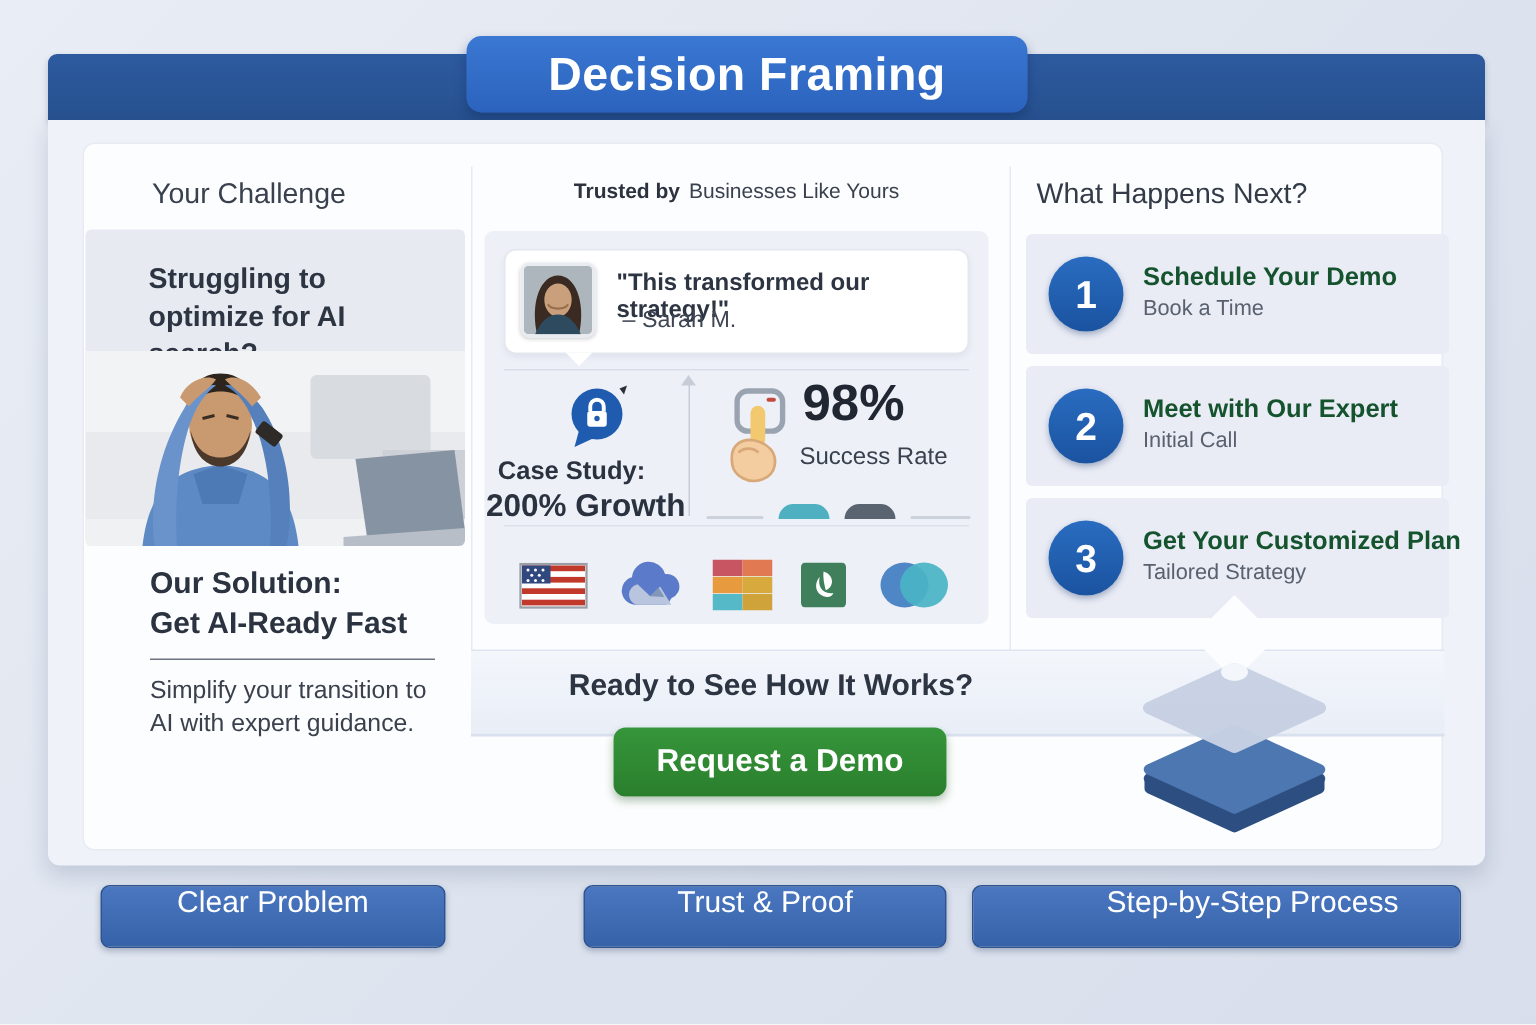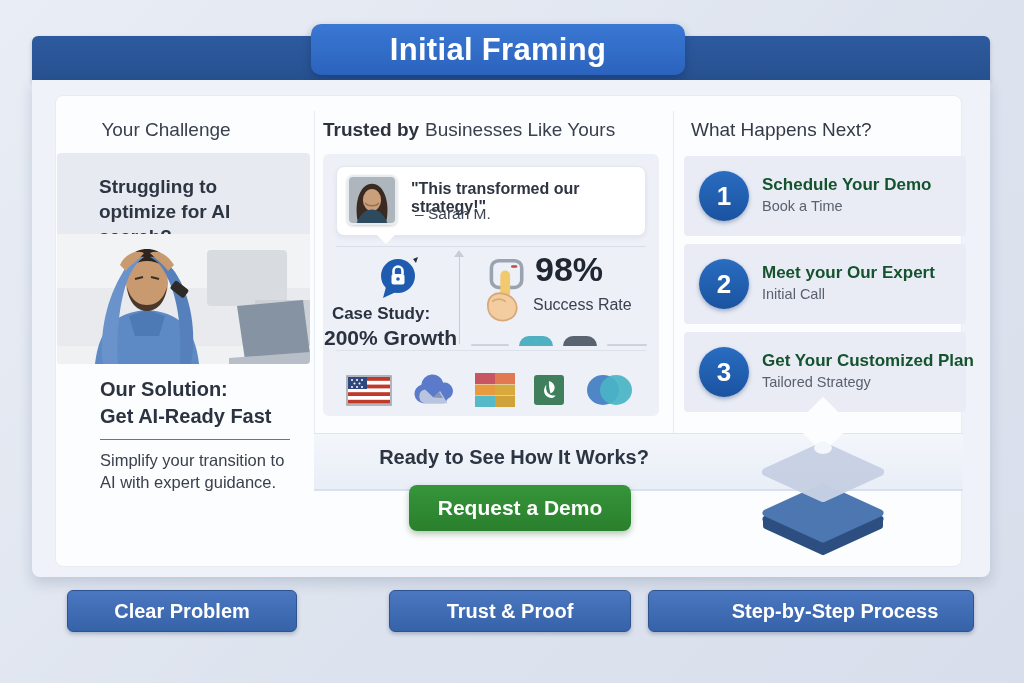--- a/index.html
+++ b/index.html
@@ -36,22 +36,22 @@
                   color:#2d3442; line-height:1.32; }
   .photo { position:absolute; left:0; bottom:0; width:253px; height:130px; }
   .solution-label, .solution-title { position:absolute; left:44px; font-size:20px;
                   font-weight:bold; color:#2b3240; }
   .solution-divider { position:absolute; left:44px; top:343px; width:190px; height:1px;
                   background:#6d7380; }
   .solution-desc { position:absolute; left:44px; top:353px; width:200px;
                   font-size:16.5px; color:#3a414d; line-height:1.35; }
 
   
-  .trust-header { position:absolute; left:267px; top:23px; width:336px; 
-                  font-size:19px; color:#39414f; white-space:nowrap; }
+  .trust-header { position:absolute; left:267px; top:23px; width:336px; text-align:center;
+                  font-size:14px; color:#39414f; white-space:nowrap; }
   .trust-header .b { font-weight:bold; color:#2c333f; }
   .trust-header .r { margin-left:6px; }
   .trust-panel { position:absolute; left:267px; top:58px; width:336px; height:262px;
                  background:#edf0f7; border-radius:6px; }
   .testimonial { position:absolute; left:13px; top:12px; width:310px; height:70px;
                  background:#fff; border:1px solid #e3e7ee; border-radius:8px;
                  box-shadow:0 2px 4px rgba(60,80,120,.08); }
   .testimonial:after { content:""; position:absolute; left:40px; bottom:-9px;
                  border-left:9px solid transparent; border-right:9px solid transparent;
                  border-top:9px solid #fff; }
@@ -108,34 +108,34 @@
   .demo-button { position:absolute; left:353px; top:389px; width:222px; height:46px;
               background:linear-gradient(#36953a,#2a7f2d); border:none; border-radius:8px;
               box-shadow:0 3px 6px rgba(10,70,10,.3); z-index:3;
               color:#fff; font-size:21px; font-weight:bold; font-family:inherit;
               display:flex; align-items:center; justify-content:center; cursor:pointer; }
 
   
   .footer-btn { position:absolute; top:590px; height:42px;
               background:linear-gradient(#4a77c0,#3662a8); border:1px solid #2d5390;
               border-radius:6px; box-shadow:0 2px 4px rgba(30,50,90,.3);
-              color:#fff; font-size:20px; font-weight:bold; font-family:inherit;
-              display:flex; align-items:center; justify-content:center; cursor:pointer; }
+              color:#fff; font-size:20px; font-weight:normal; font-family:inherit;
+              display:flex; align-items:flex-start; justify-content:center; cursor:pointer; }
   .fb1 { left:67px;  width:230px; }
   .fb2 { left:389px; width:242px; }
   .fb3 { left:648px; width:326px;padding-left:48px; }
 </style>
 </head>
 <body>
 
 <div class="stage">
 
   <div class="banner-bar"></div>
   <div class="title-box">
-    <span>Initial Framing</span>
+    <span>Decision Framing</span>
   </div>
 
   <div class="outer-panel"></div>
 
   <div class="card">
     <div class="vdivider" style="left:258px"></div>
     <div class="vdivider" style="left:617px"></div>
 
     <div class="col-header" style="left:5px;top:23px;width:210px;text-align:center">Your Challenge</div>
 
@@ -264,21 +264,21 @@
 
     <div class="steps-header">What Happens Next?</div>
 
     <div class="step-card" style="top:60px">
       <div class="step-circle">1</div>
       <div class="step-title">Schedule Your Demo</div>
       <div class="step-sub">Book a Time</div>
     </div>
     <div class="step-card" style="top:148px">
       <div class="step-circle">2</div>
-      <div class="step-title">Meet your Our Expert</div>
+      <div class="step-title">Meet with Our Expert</div>
       <div class="step-sub">Initial Call</div>
     </div>
     <div class="step-card" style="top:236px">
       <div class="step-circle">3</div>
       <div class="step-title">Get Your Customized Plan</div>
       <div class="step-sub">Tailored Strategy</div>
     </div>
 
     <div class="cta-band"></div>
     <div class="band-notch"></div>

